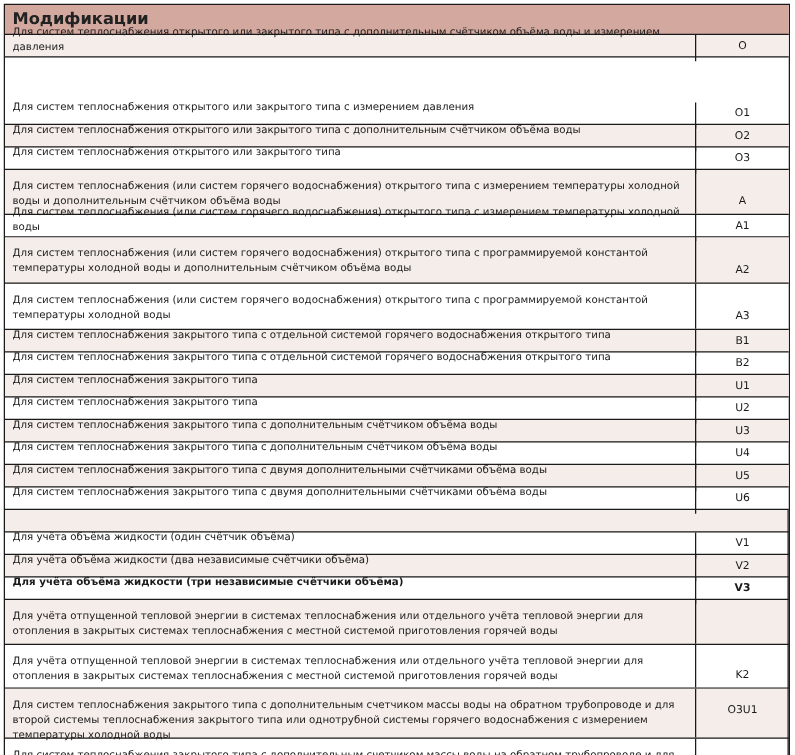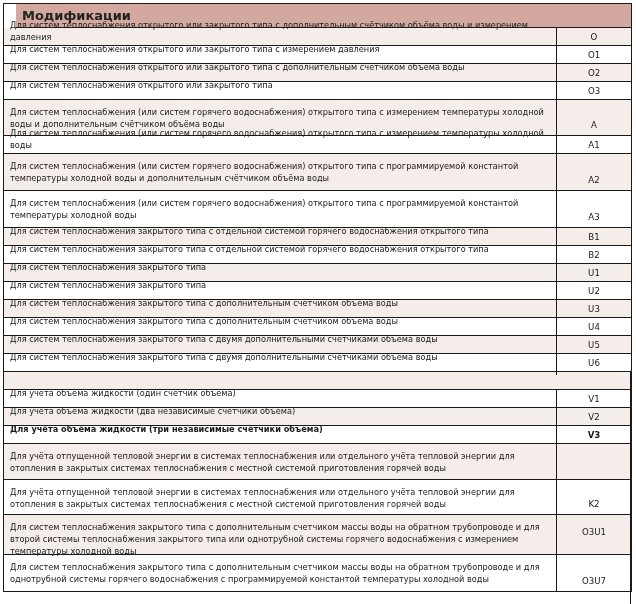--- a/index.html
+++ b/index.html
@@ -5,21 +5,21 @@
     html, body { margin: 0; padding: 0; background: #ffffff; }
     body { width: 636px; height: 604px; overflow: hidden; position: relative; }
     .tbl {
       position: absolute; left: 3px; top: 3px; width: 627px;
       border: 1px solid #1a1a1a; border-collapse: collapse;
       font-family: "DejaVu Sans", sans-serif; color: #1a1a1a;
     }
     .hdr {
       background: #d3a99f; height: 23px; border-bottom: 1px solid #1a1a1a;
       font-family: "DejaVu Sans", sans-serif; font-weight: bold; font-size: 13px;
-      padding-left: 6px; line-height: 23px; color: #222; margin-left: 12px;
+      padding-left: 6px; line-height: 23px; color: #222;
     }
     .row { display: flex; border-bottom: 1px solid #1a1a1a; }
     .row:last-child { border-bottom: none; }
     .row.alt { background: #f4ede9; }
     .desc {
       flex: 0 0 553px; box-sizing: border-box; border-right: 1px solid #1a1a1a;
       padding: 3px 6px 18px 6px; font-size: 8.2px; line-height: 12px;
       display: flex; align-items: center;
     }
     .row.tall .desc { align-items: flex-start; padding-top: 6px; }
@@ -33,21 +33,21 @@
 </head>
 <body>
 
 <div class="tbl">
   <div class="hdr">Модификации</div>
   <div id="rows">
       <div class="row alt" style="height: 17px;">
         <div class="desc">Для систем теплоснабжения открытого или закрытого типа с дополнительным счётчиком объёма воды и измерением давления</div>
         <div class="code">O</div>
       </div>
-      <div class="row" style="height: 17px;">
+      <div class="row" style="height: 17px; margin-top: 36px;">
         <div class="desc">Для систем теплоснабжения открытого или закрытого типа с измерением давления</div>
         <div class="code">O1</div>
       </div>
       <div class="row alt" style="height: 17px;">
         <div class="desc">Для систем теплоснабжения открытого или закрытого типа с дополнительным счётчиком объёма воды</div>
         <div class="code">O2</div>
       </div>
       <div class="row" style="height: 17px;">
         <div class="desc">Для систем теплоснабжения открытого или закрытого типа</div>
         <div class="code">O3</div>

